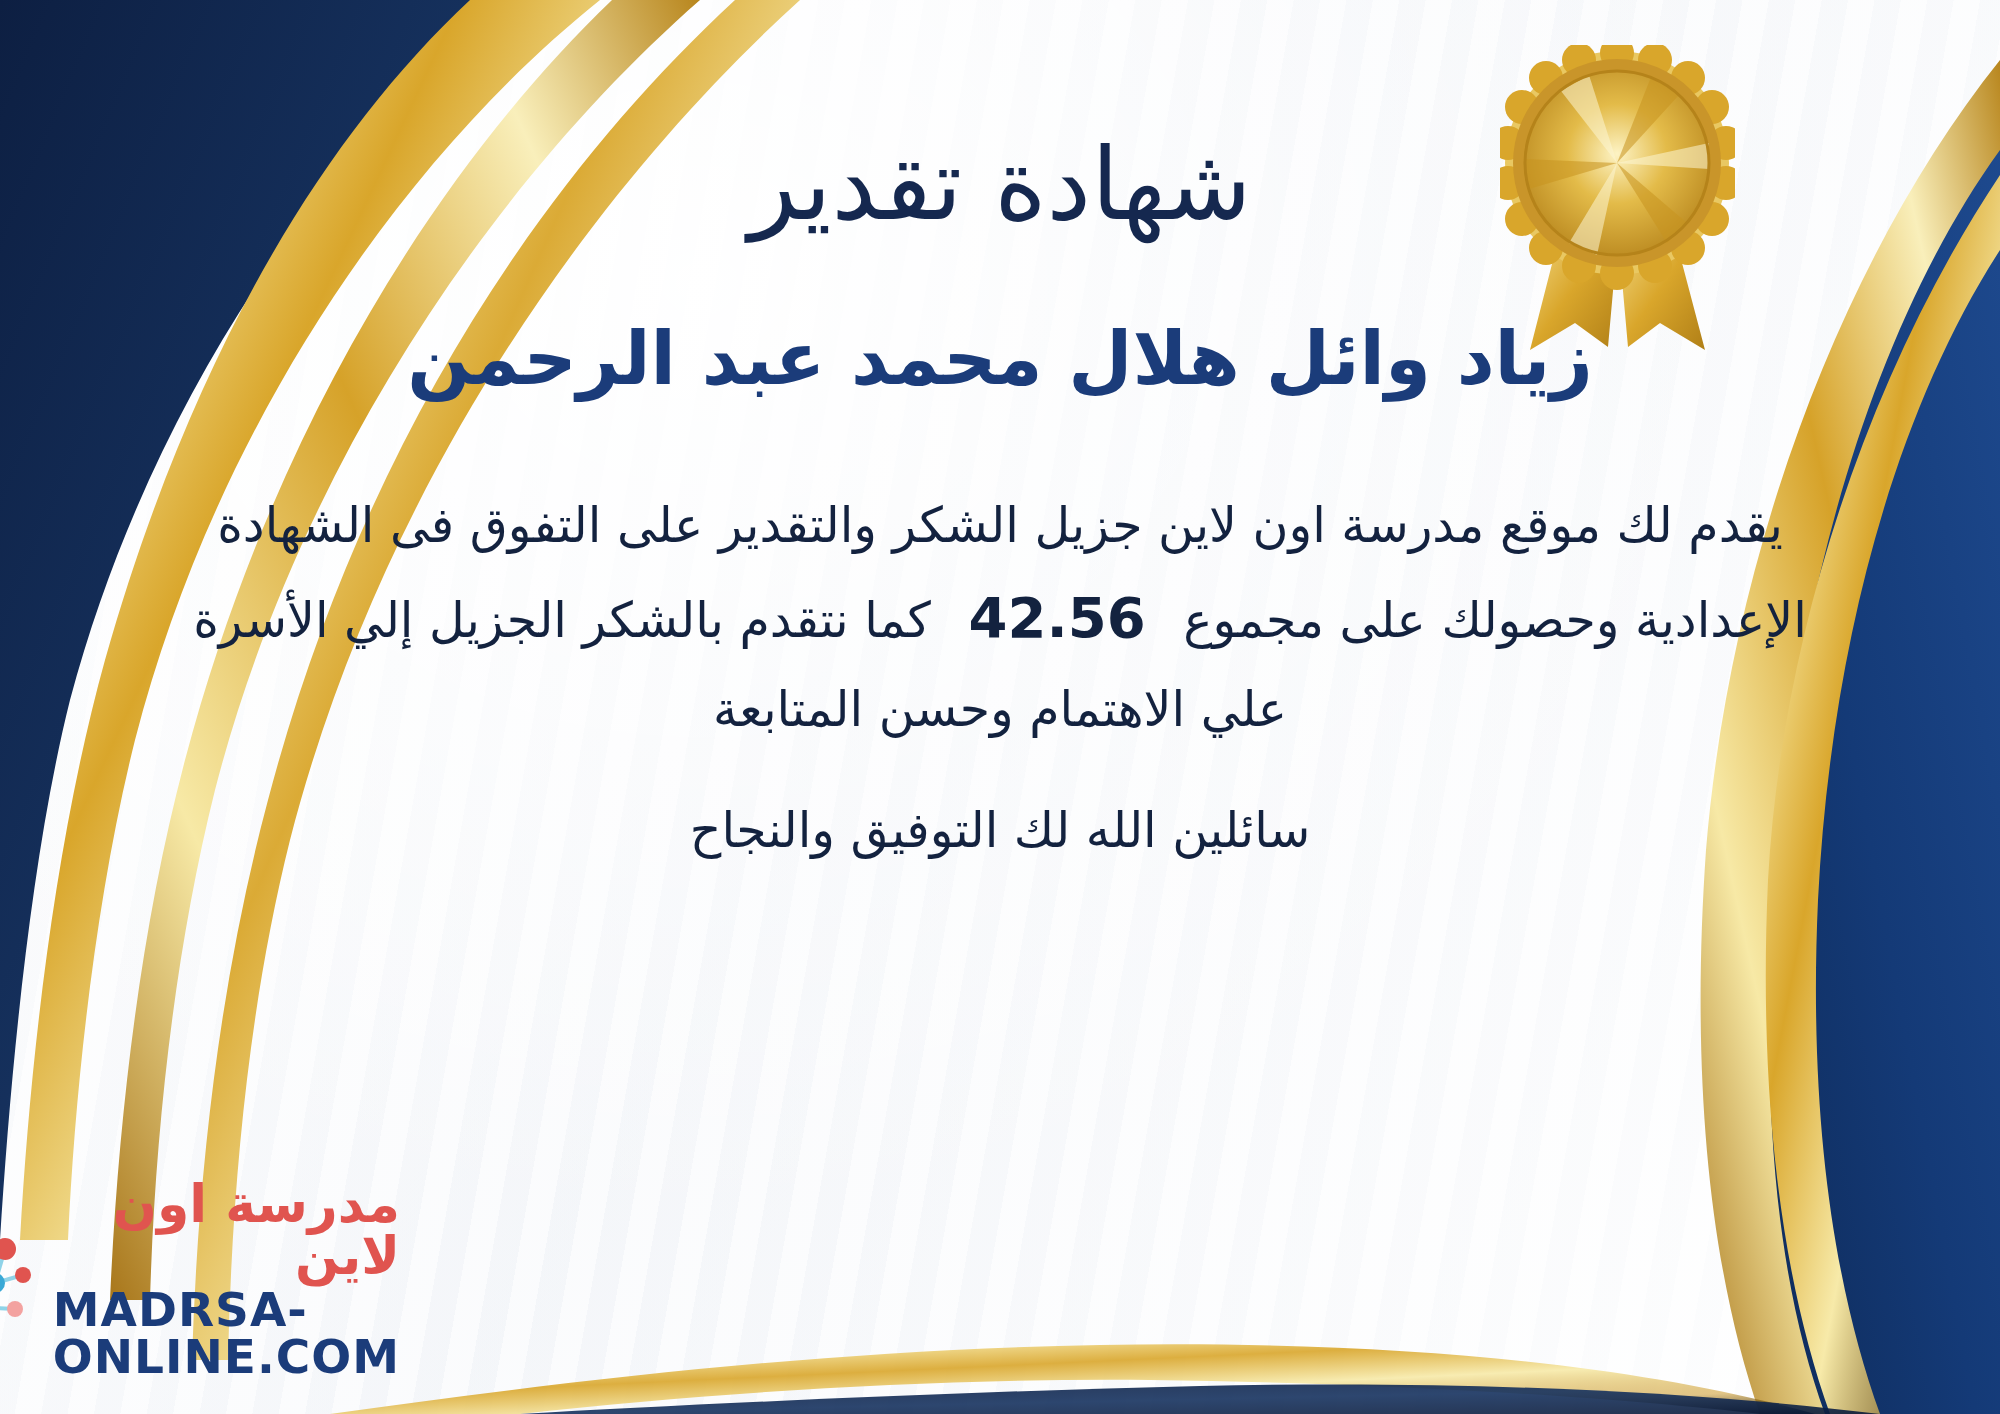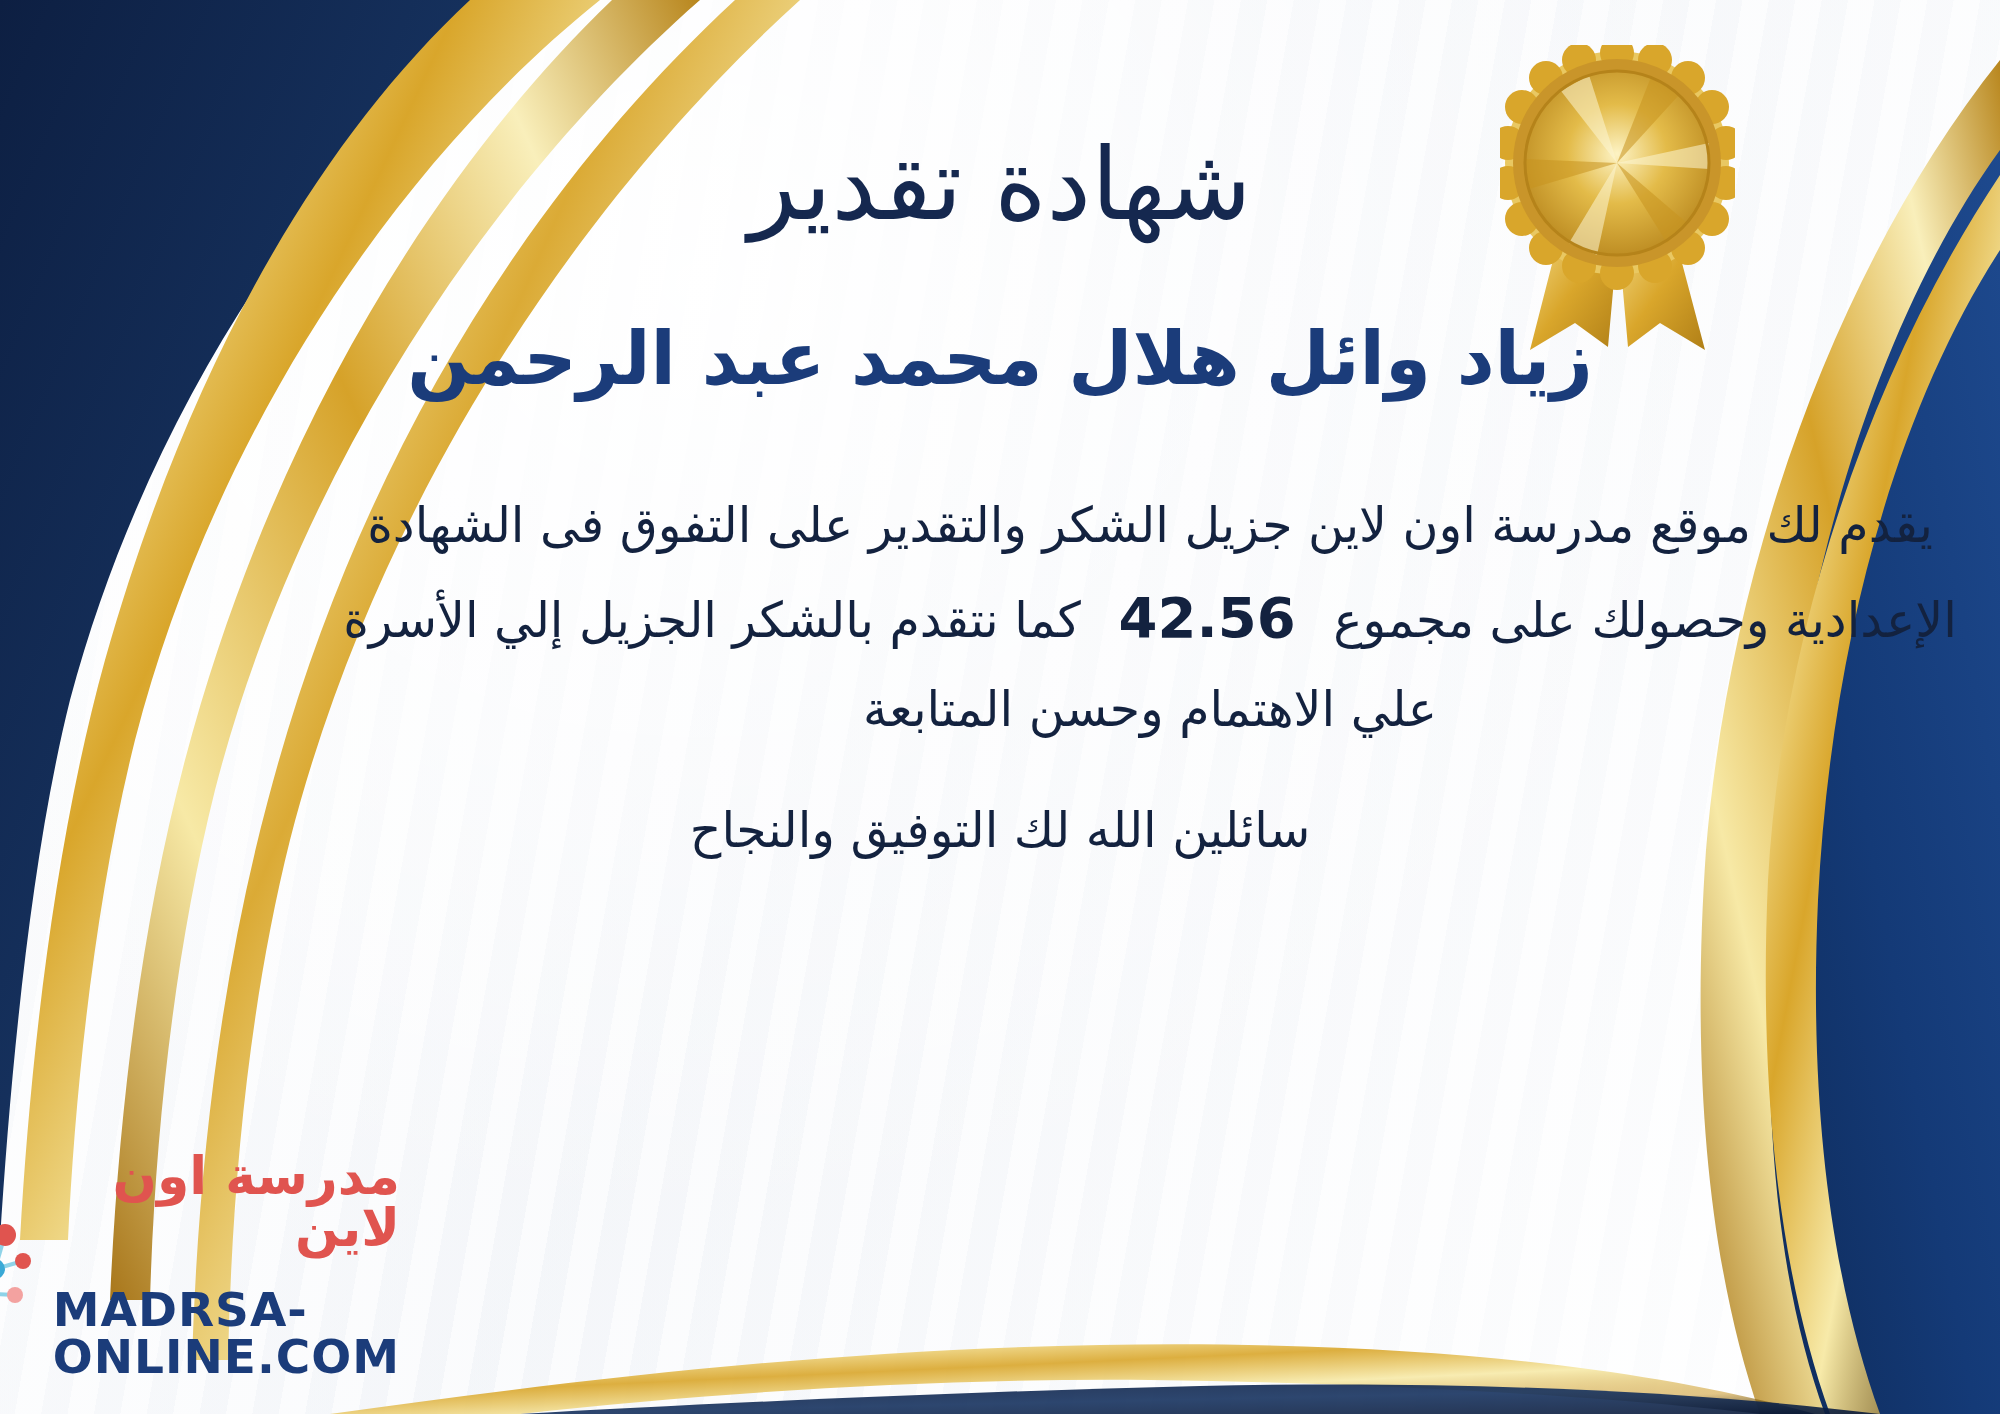--- a/index.html
+++ b/index.html
@@ -47,20 +47,21 @@
     inset: 0;
     pointer-events: none;
   }
 
   
   .content {
     position: absolute;
     inset: 0;
     display: flex;
     flex-direction: column;
+    align-items: center;
     text-align: center;
   }
 
   .cert-title {
     margin-top: 130px;
     font-size: 100px;
     font-weight: 400;
     color: #15284f;
     letter-spacing: 0px;
     line-height: 1.1;
@@ -115,21 +116,20 @@
     display: flex;
     align-items: center;
     gap: 14px;
     direction: rtl;
   }
   .logo-text {
     display: flex;
     flex-direction: column;
     align-items: flex-start;
     line-height: 1;
-    gap: 28px;
   }
   .logo-ar {
     font-size: 52px;
     font-weight: bold;
     color: #e0544f;
     letter-spacing: -1px;
   }
   .logo-url {
     font-size: 47px;
     font-weight: bold;

